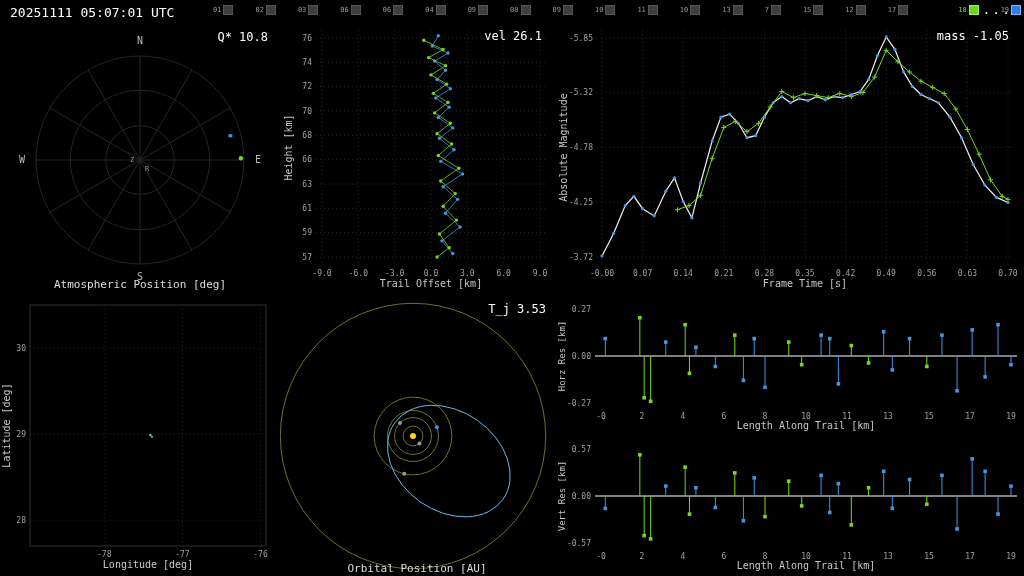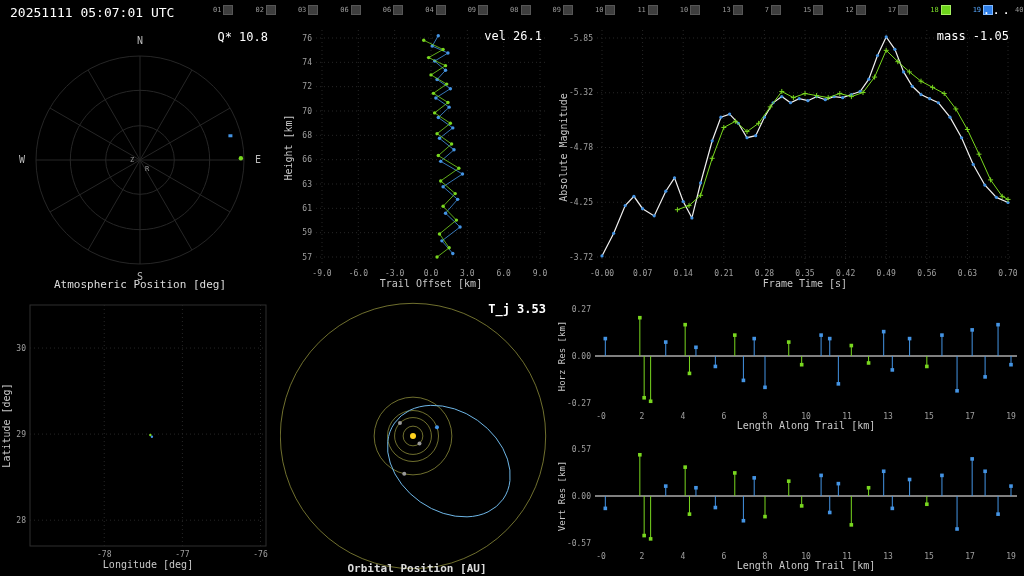--- a/index.html
+++ b/index.html
@@ -4,31 +4,31 @@
 <style>
   html,body{margin:0;padding:0;background:#000;width:1024px;height:576px;overflow:hidden;
     font-family:"DejaVu Sans Mono","Liberation Mono",monospace;}
   #app{position:relative;width:1024px;height:576px;background:#000;border-radius:12px;}
   #topbar{position:absolute;left:0;top:0;width:1024px;height:24px;}
   #timestamp{position:absolute;left:10px;top:5px;color:#fff;font-size:13px;white-space:pre;}
   #framestrip{position:absolute;left:213px;top:5px;display:flex;gap:22px;}
   .frame{display:flex;align-items:center;gap:2px;cursor:pointer;}
   .frame .num{font-size:7px;color:#9a9a9a;line-height:1;}
   .frame .thumb{width:10px;height:10px;background:#3e3e3e;border:1px solid #565656;box-sizing:border-box;}
-  .frame.green .num{color:#7de02a;}
+  .frame.green .num{color:#7de02a;margin-left:28px;}
   .frame.green .thumb{background:#6ed41c;border-color:#a5f060;}
   .frame.blue .num{color:#57a8ff;}
   .frame.blue .thumb{background:#2f7fe8;border-color:#7fb8ff;}
   #menu{position:absolute;right:12px;top:2px;color:#fff;font-size:13px;letter-spacing:2px;cursor:pointer;}
   .panel{position:absolute;}
   #p-polar{left:0;top:24px;width:280px;height:272px;}
   #p-trail{left:280px;top:24px;width:275px;height:272px;}
   #p-lc{left:555px;top:24px;width:469px;height:272px;}
   #p-geo{left:0;top:296px;width:280px;height:280px;}
-  #p-orb{left:280px;top:296px;width:275px;height:280px;font-weight:bold;}
+  #p-orb{left:280px;top:296px;width:275px;height:280px;}
   #p-hres{left:555px;top:296px;width:469px;height:140px;}
   #p-vres{left:555px;top:436px;width:469px;height:140px;}
   svg text{font-family:"DejaVu Sans Mono","Liberation Mono",monospace;}
 </style>
 </head>
 <body>
 
 <div id="app">
   <div id="topbar">
     <span id="timestamp">20251111 05:07:01 UTC</span>

